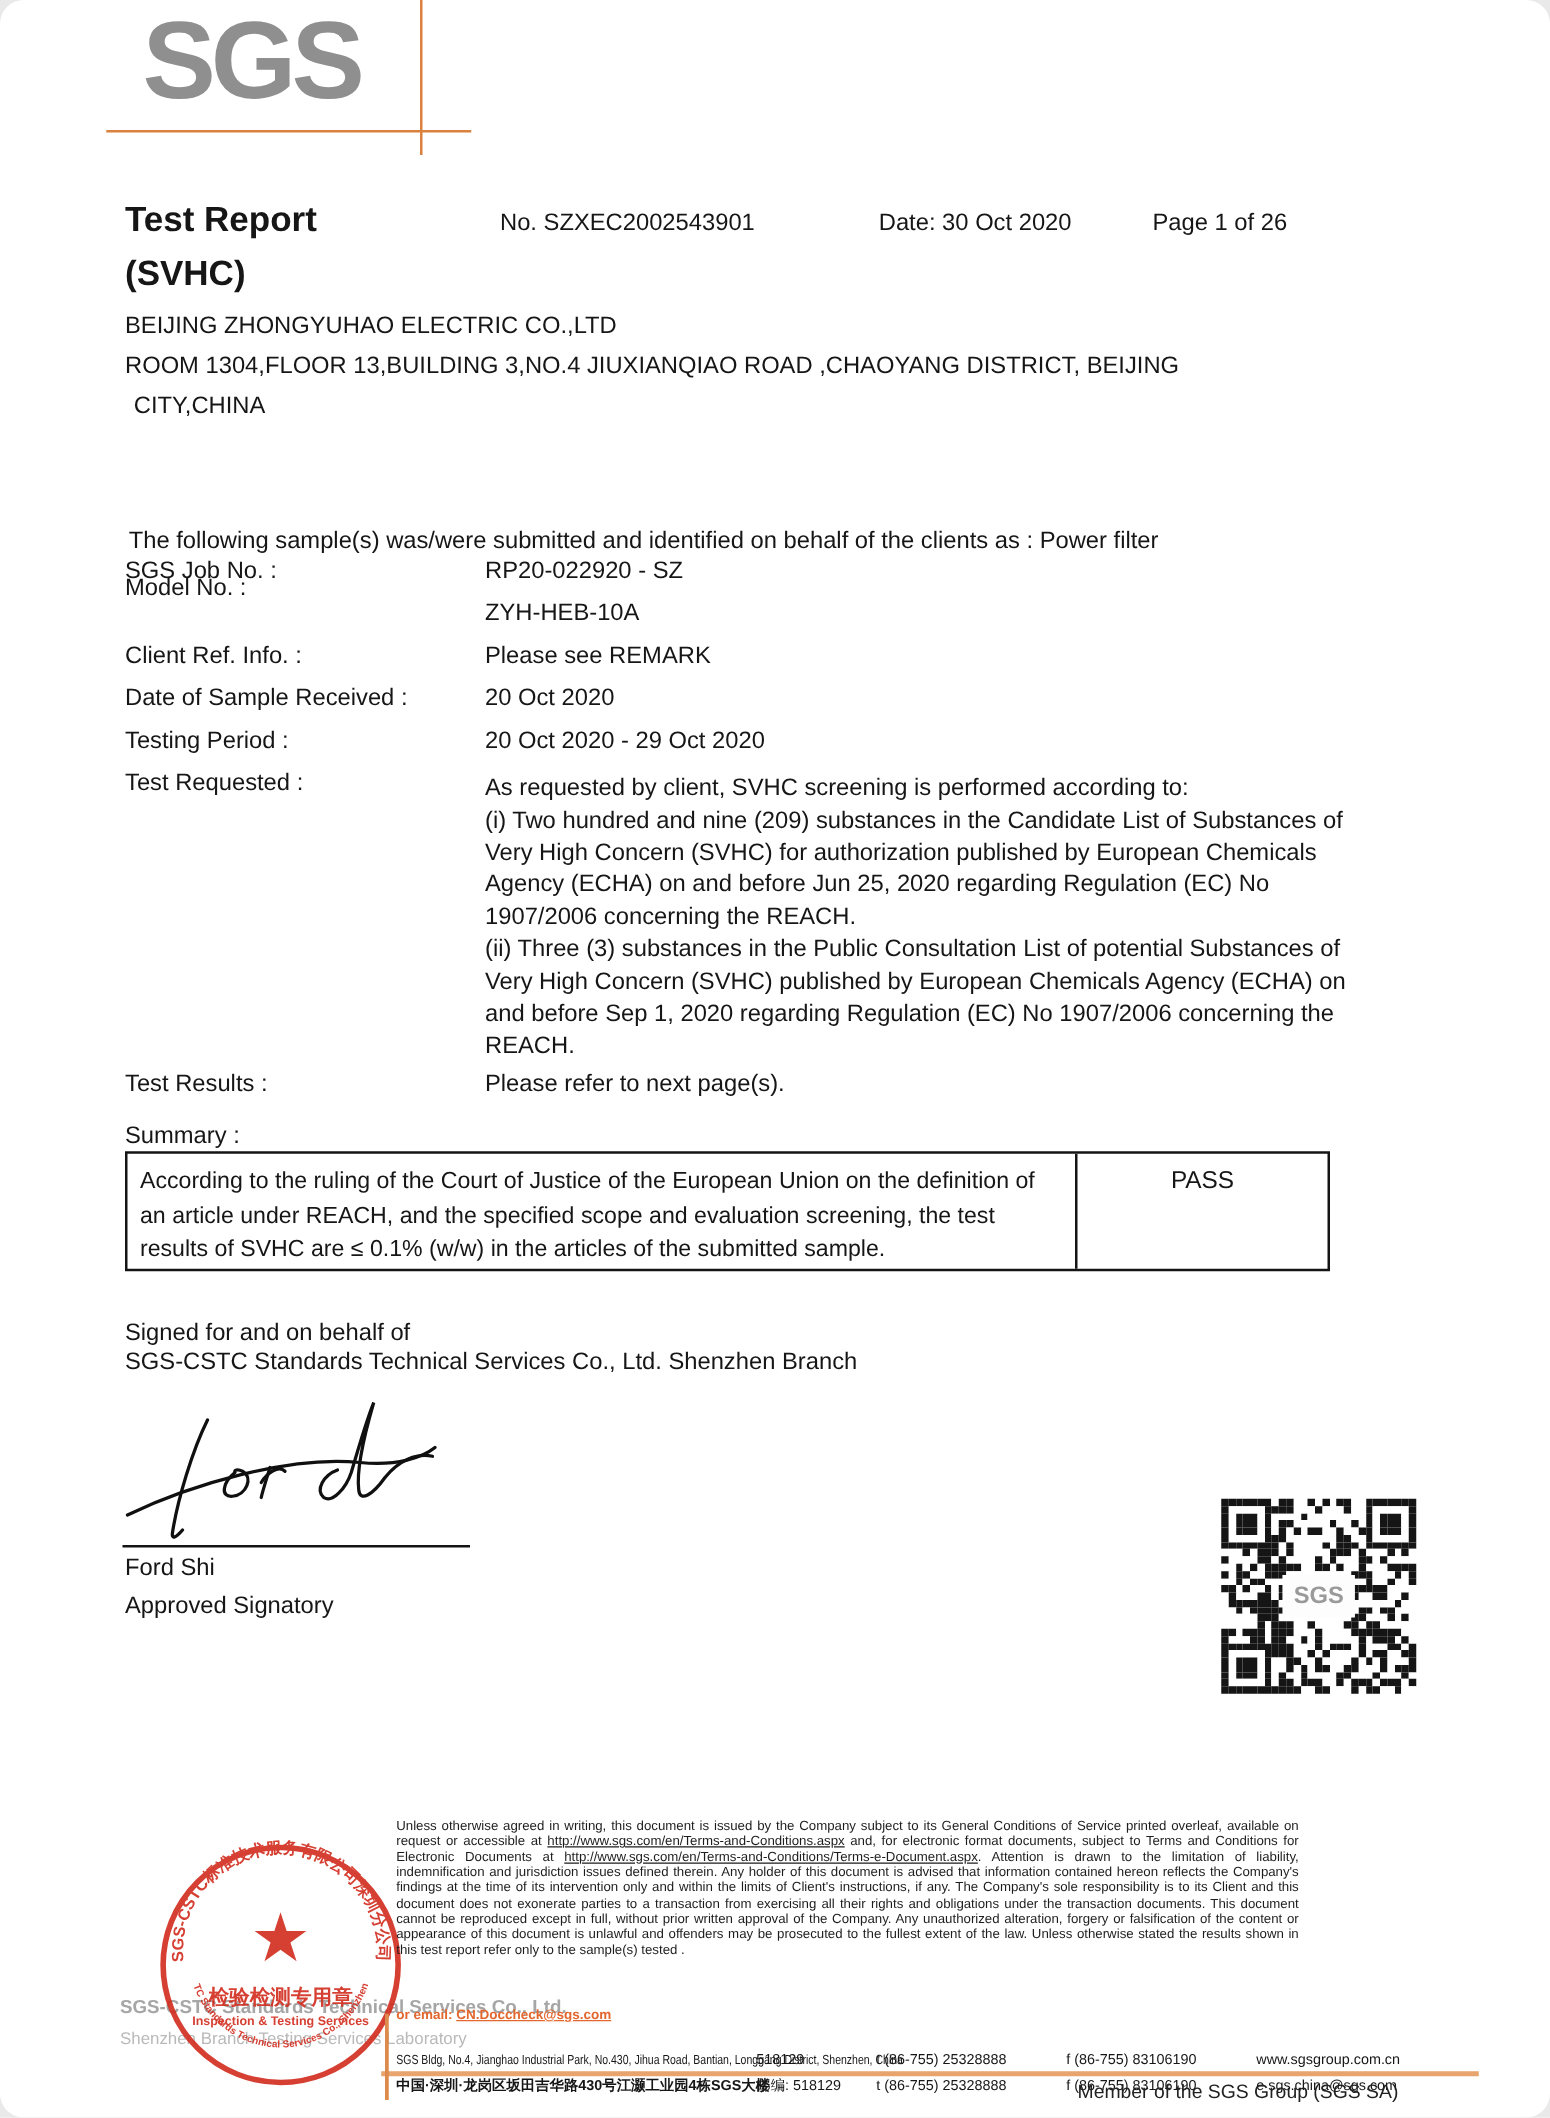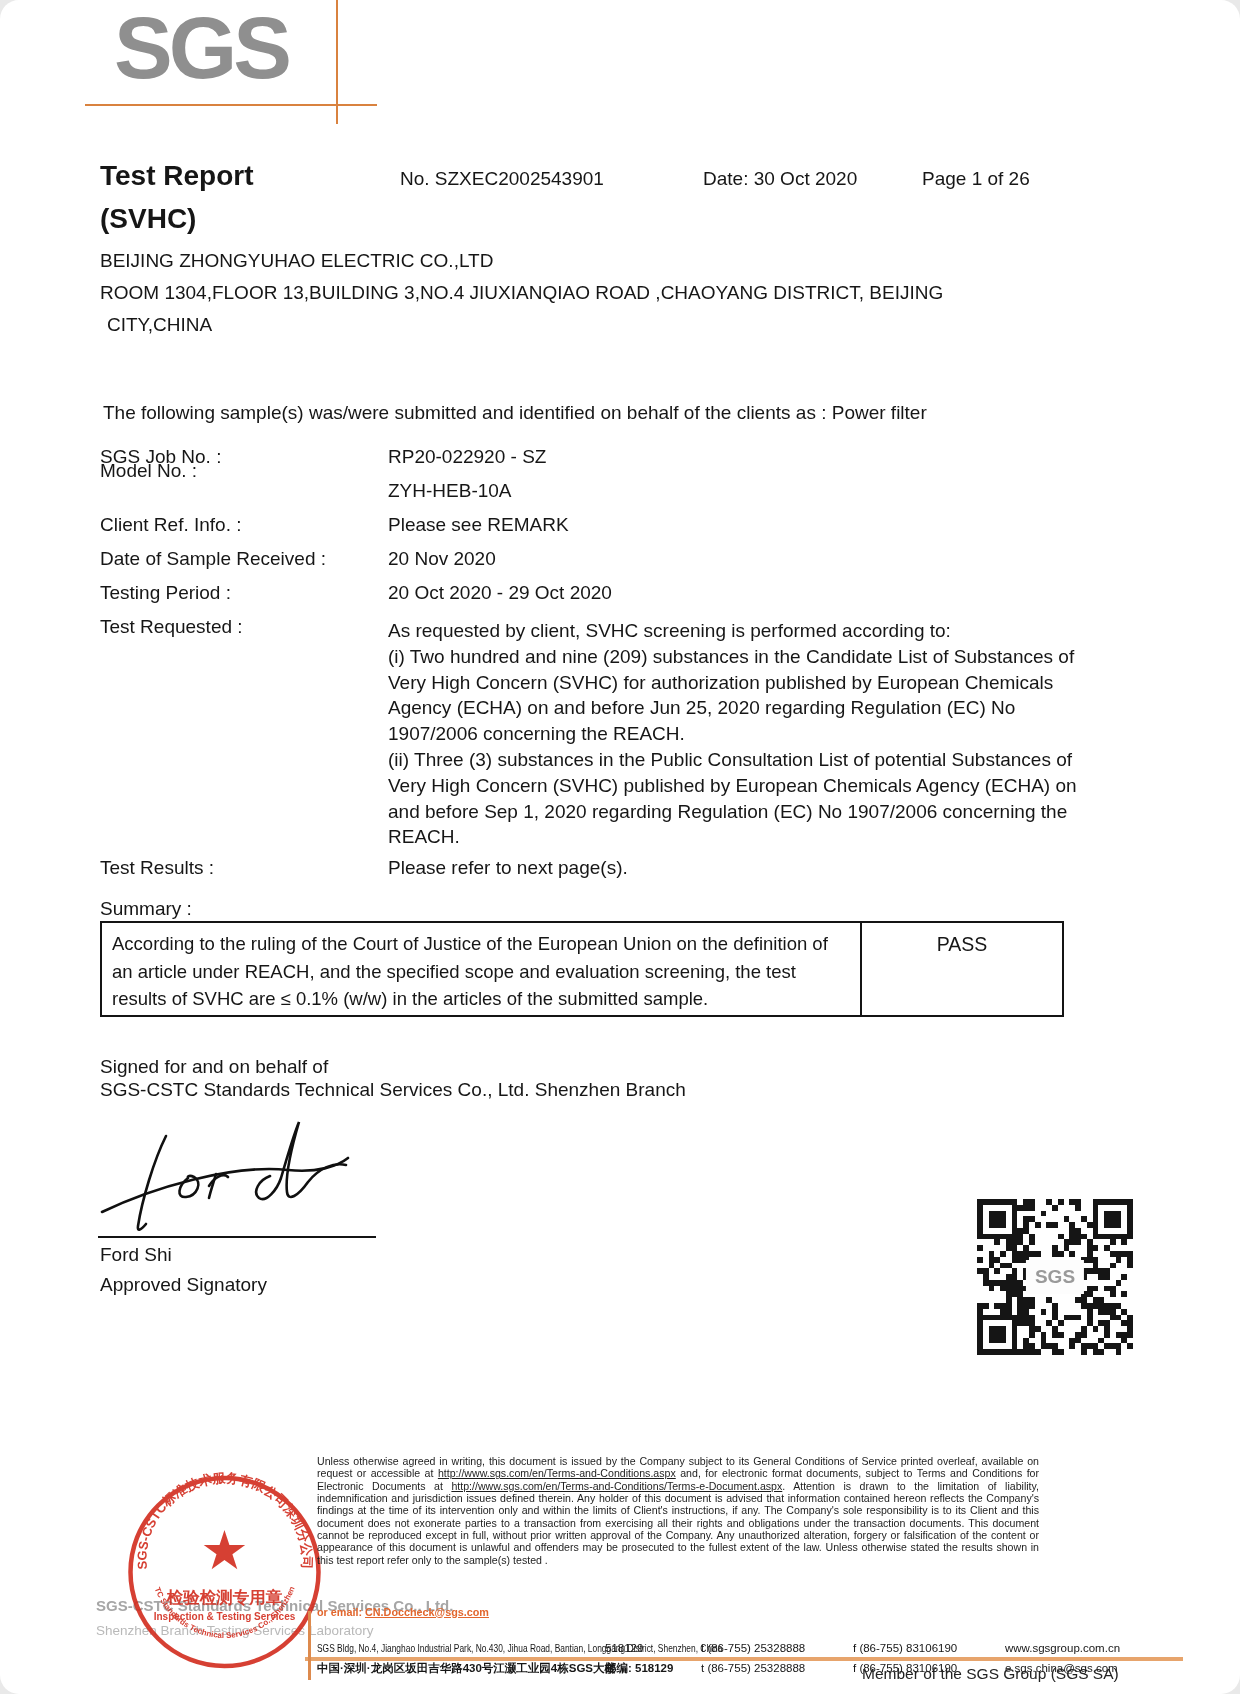--- a/index.html
+++ b/index.html
@@ -13,21 +13,21 @@
   .logo-hline{left:85px;top:104px;width:292px;height:2px;background:#d9823f;}
   .logo-vline{left:336px;top:0;width:2px;height:124px;background:#d9823f;}
   .title1{left:100px;top:160px;font-size:28px;font-weight:bold;}
   .title2{left:100px;top:203px;font-size:28px;font-weight:bold;}
   .hmeta{top:168px;font-size:19px;}
   .no{left:400px;} .date{left:703px;} .pageno{left:922px;}
   .client{font-size:19px;}
   .cname{left:100px;top:250px;}
   .caddr1{left:100px;top:282px;}
   .caddr2{left:107px;top:314px;}
-  .intro{left:103px;top:402px;font-size:19px;}
+  .intro{left:103px;top:422px;font-size:19px;}
   .frow{font-size:19px;}
   .frow .lab{position:absolute;left:100px;white-space:nowrap;}
   .frow .val{position:absolute;left:388px;width:700px;}
   .prewrap{white-space:pre-line;line-height:25.8px;}
   .sumlab{left:100px;top:898px;font-size:19px;}
   .sumbox{left:100px;top:921px;width:960px;height:92px;border:2px solid #141414;display:flex;}
   .sumtext{width:736px;padding:7px 12px 0 10px;font-size:18.5px;line-height:27.5px;}
   .sumres{flex:1;border-left:2px solid #141414;text-align:center;padding-top:10px;font-size:19.5px;}
   .signed1{left:100px;top:1056px;font-size:19px;}
   .signed2{left:100px;top:1079px;font-size:19px;}
@@ -48,21 +48,21 @@
   .legal{left:317px;top:1455px;width:722px;font-size:10.6px;line-height:12.35px;text-align:justify;color:#1d1d1d;margin:0;}
   .u{text-decoration:underline;}
   .attn{left:317px;width:740px;font-size:10.8px;font-weight:bold;color:#e2662d;white-space:nowrap;}
   .attn1{top:1592px;} .attn2{top:1605.5px;}
   .addr-rows{left:317px;top:1622px;width:880px;margin-top:20px;}
   .arow{display:flex;align-items:baseline;height:19px;white-space:nowrap;}
   .a-addr{width:288px;overflow:visible;}
   .arow.en .a-addr{font-size:10.5px;transform:scaleX(.80);transform-origin:0 50%;}
   .arow.cn .a-addr{font-size:11.5px;font-weight:bold;}
   .a-post{width:96px;font-size:11.5px;}
-  .arow.cn .a-post{font-weight:bold;}
+  .arow.cn .a-post{font-weight:normal;}
   .a-tel,.a-fax{width:152px;font-size:11.5px;}
   .a-web{font-size:11.5px;}
   .foot-hline{left:305px;top:1657px;width:878px;height:3.5px;background:#e7a46c;}
   .foot-vline{left:308px;top:1611px;width:3px;height:69px;background:#dd8a4d;}
   .member{left:862px;top:1665px;font-size:15.5px;color:#222;}
 </style>
 </head>
 <body>
 
 <div class="page">
@@ -90,21 +90,21 @@
   <div class="frow">
     <span class="lab" style="top:460px">Model No. :</span>
     <span class="val" style="top:480px">ZYH-HEB-10A</span>
   </div>
   <div class="frow">
     <span class="lab" style="top:514px">Client Ref. Info. :</span>
     <span class="val" style="top:514px">Please see REMARK</span>
   </div>
   <div class="frow">
     <span class="lab" style="top:548px">Date of Sample Received :</span>
-    <span class="val" style="top:548px">20 Nov 2020</span>
+    <span class="val" style="top:548px">20 Oct 2020</span>
   </div>
   <div class="frow">
     <span class="lab" style="top:582px">Testing Period :</span>
     <span class="val" style="top:582px">20 Oct 2020 - 29 Oct 2020</span>
   </div>
   <div class="frow">
     <span class="lab" style="top:616px">Test Requested :</span>
     <span class="val prewrap" style="top:618px">As requested by client, SVHC screening is performed according to:
 (i) Two hundred and nine (209) substances in the Candidate List of Substances of Very High Concern (SVHC) for authorization published by European Chemicals Agency (ECHA) on and before Jun 25, 2020 regarding Regulation (EC) No 1907/2006 concerning the REACH.
 (ii) Three (3) substances in the Public Consultation List of potential Substances of Very High Concern (SVHC) published by European Chemicals Agency (ECHA) on and before Sep 1, 2020 regarding Regulation (EC) No 1907/2006 concerning the REACH.</span>

